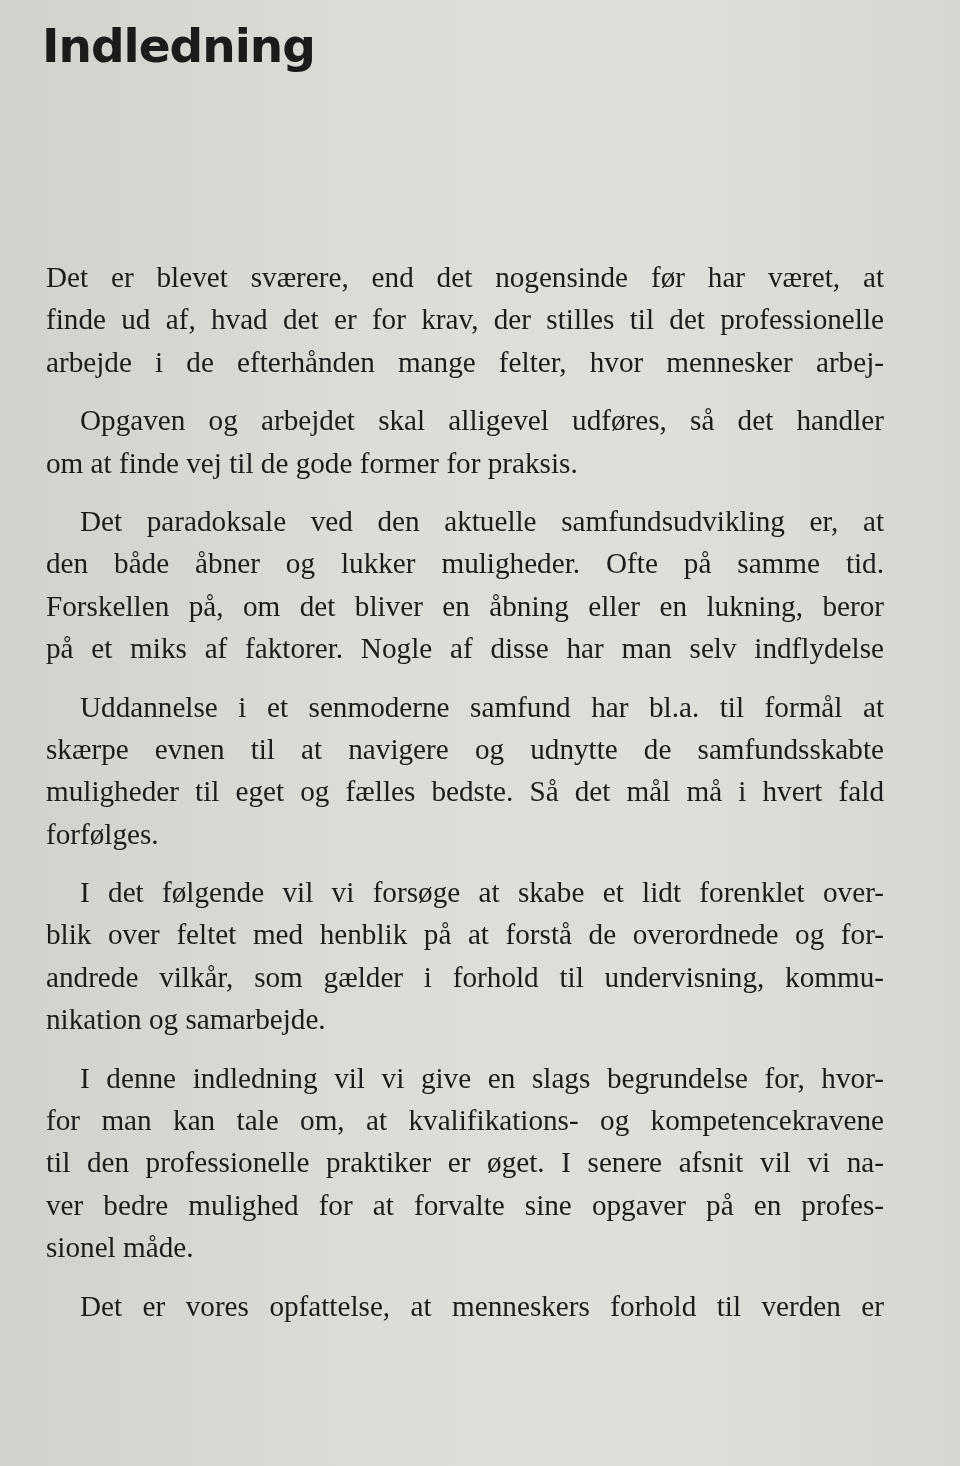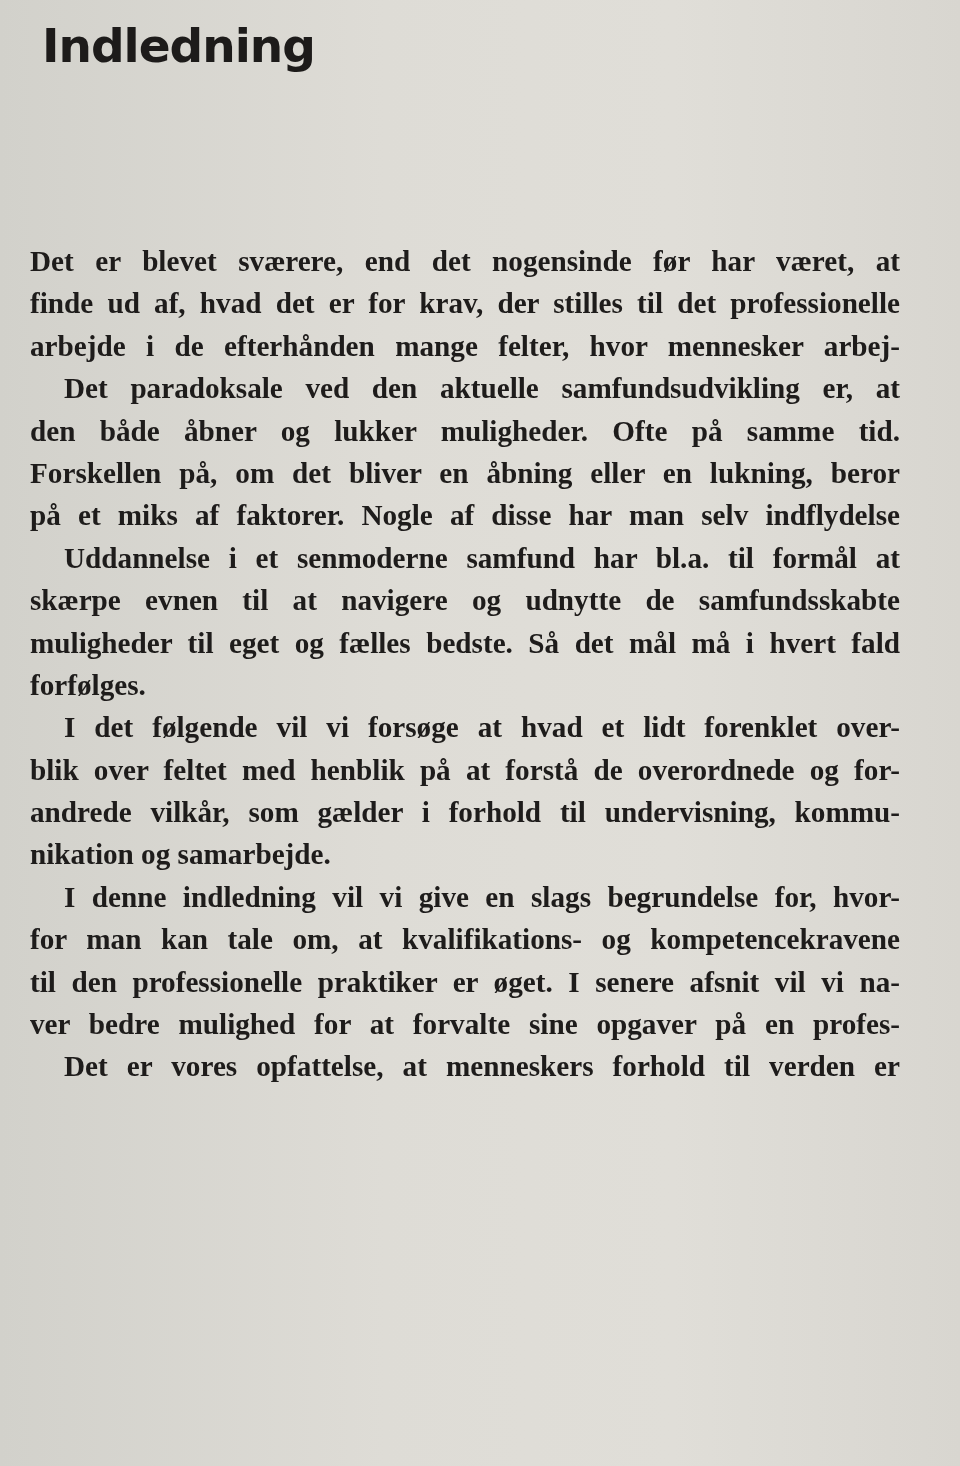--- a/index.html
+++ b/index.html
@@ -43,64 +43,69 @@
     .line {
       display: block;
       white-space: nowrap;
       text-align: justify;
       text-align-last: justify;
       height: 42.4px;
     }
     .line.last {
       text-align-last: left;
     }
-    .para { margin: 0; font-weight: bold; }
+    .para { margin: 16px; }
     .indent { padding-left: 34px; }
   </style>
 </head>
 <body>
 
 <div class="page">
   <h1 class="heading">Indledning</h1>
 
   <div class="body-text">
 
     <div class="para">
       <span class="line">Det er blevet sværere, end det nogensinde før har været, at</span>
       <span class="line">finde ud af, hvad det er for krav, der stilles til det professionelle</span>
       <span class="line">arbejde i de efterhånden mange felter, hvor mennesker arbej-</span>
     </div>
 
+    <div class="para">
+      <span class="line indent">Opgaven og arbejdet skal alligevel udføres, så det handler</span>
+      <span class="line last">om at finde vej til de gode former for praksis.</span>
+    </div>
 
     <div class="para">
       <span class="line indent">Det paradoksale ved den aktuelle samfundsudvikling er, at</span>
       <span class="line">den både åbner og lukker muligheder. Ofte på samme tid.</span>
       <span class="line">Forskellen på, om det bliver en åbning eller en lukning, beror</span>
       <span class="line">på et miks af faktorer. Nogle af disse har man selv indflydelse</span>
     </div>
 
     <div class="para">
       <span class="line indent">Uddannelse i et senmoderne samfund har bl.a. til formål at</span>
       <span class="line">skærpe evnen til at navigere og udnytte de samfundsskabte</span>
       <span class="line">muligheder til eget og fælles bedste. Så det mål må i hvert fald</span>
       <span class="line last">forfølges.</span>
     </div>
 
 
     <div class="para">
-      <span class="line indent">I det følgende vil vi forsøge at hvad et lidt forenklet over-</span>
+      <span class="line indent">I det følgende vil vi forsøge at skabe et lidt forenklet over-</span>
       <span class="line">blik over feltet med henblik på at forstå de overordnede og for-</span>
       <span class="line">andrede vilkår, som gælder i forhold til undervisning, kommu-</span>
       <span class="line last">nikation og samarbejde.</span>
     </div>
 
     <div class="para">
       <span class="line indent">I denne indledning vil vi give en slags begrundelse for, hvor-</span>
       <span class="line">for man kan tale om, at kvalifikations- og kompetencekravene</span>
       <span class="line">til den professionelle praktiker er øget. I senere afsnit vil vi na-</span>
       <span class="line">ver bedre mulighed for at forvalte sine opgaver på en profes-</span>
+      <span class="line last">sionel måde.</span>
     </div>
 
     <div class="para">
       <span class="line indent">Det er vores opfattelse, at menneskers forhold til verden er</span>
     </div>
   </div>
 </div>
 
 </body></html>

